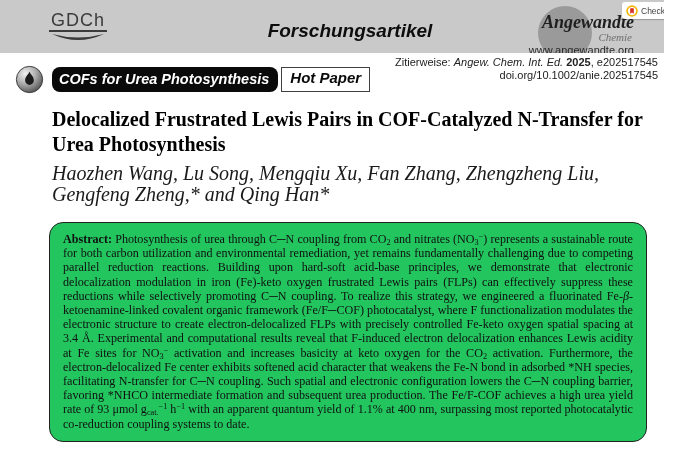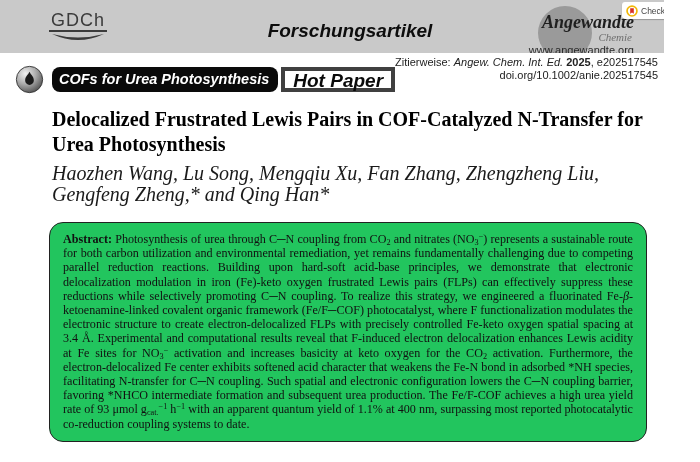--- a/index.html
+++ b/index.html
@@ -62,23 +62,23 @@
   .citation .bd { font-weight:bold; }
   
   .banner { position:absolute; top:65px; left:15px; display:flex; align-items:center; }
   .flame-sphere { width:29px; height:29px; margin-right:8px; }
   .topic-box {
     background:#0a0a0a; color:#ffffff; font-family:"Liberation Sans", sans-serif;
     font-weight:bold; font-style:italic; font-size:14.5px;
     padding:3px 9px 4px 7px; line-height:18px; height:25px;border-radius:8px;
   }
   .tag-box {
-    border:4px solid #404040; color:#0a0a0a; background:#fff;
+    border:1px solid #404040; color:#0a0a0a; background:#fff;
     font-family:"Liberation Sans", sans-serif; font-weight:bold; font-style:italic;
-    font-size:19px; padding:1px 8px 2px 8px; line-height:18px; height:25px; margin-left:3px;
+    font-size:15px; padding:1px 8px 2px 8px; line-height:18px; height:25px; margin-left:3px;
   }
   
   .title {
     position:absolute; top:107px; left:52px; width:600px;
     font-family:Liberation Serif, serif; font-weight:bold; font-size:20px;
     line-height:25px; color:#000000;
   }
   .authors {
     position:absolute; top:163px; left:52px; width:600px;
     font-family:"Liberation Serif", serif; font-style:italic; font-size:20px;

